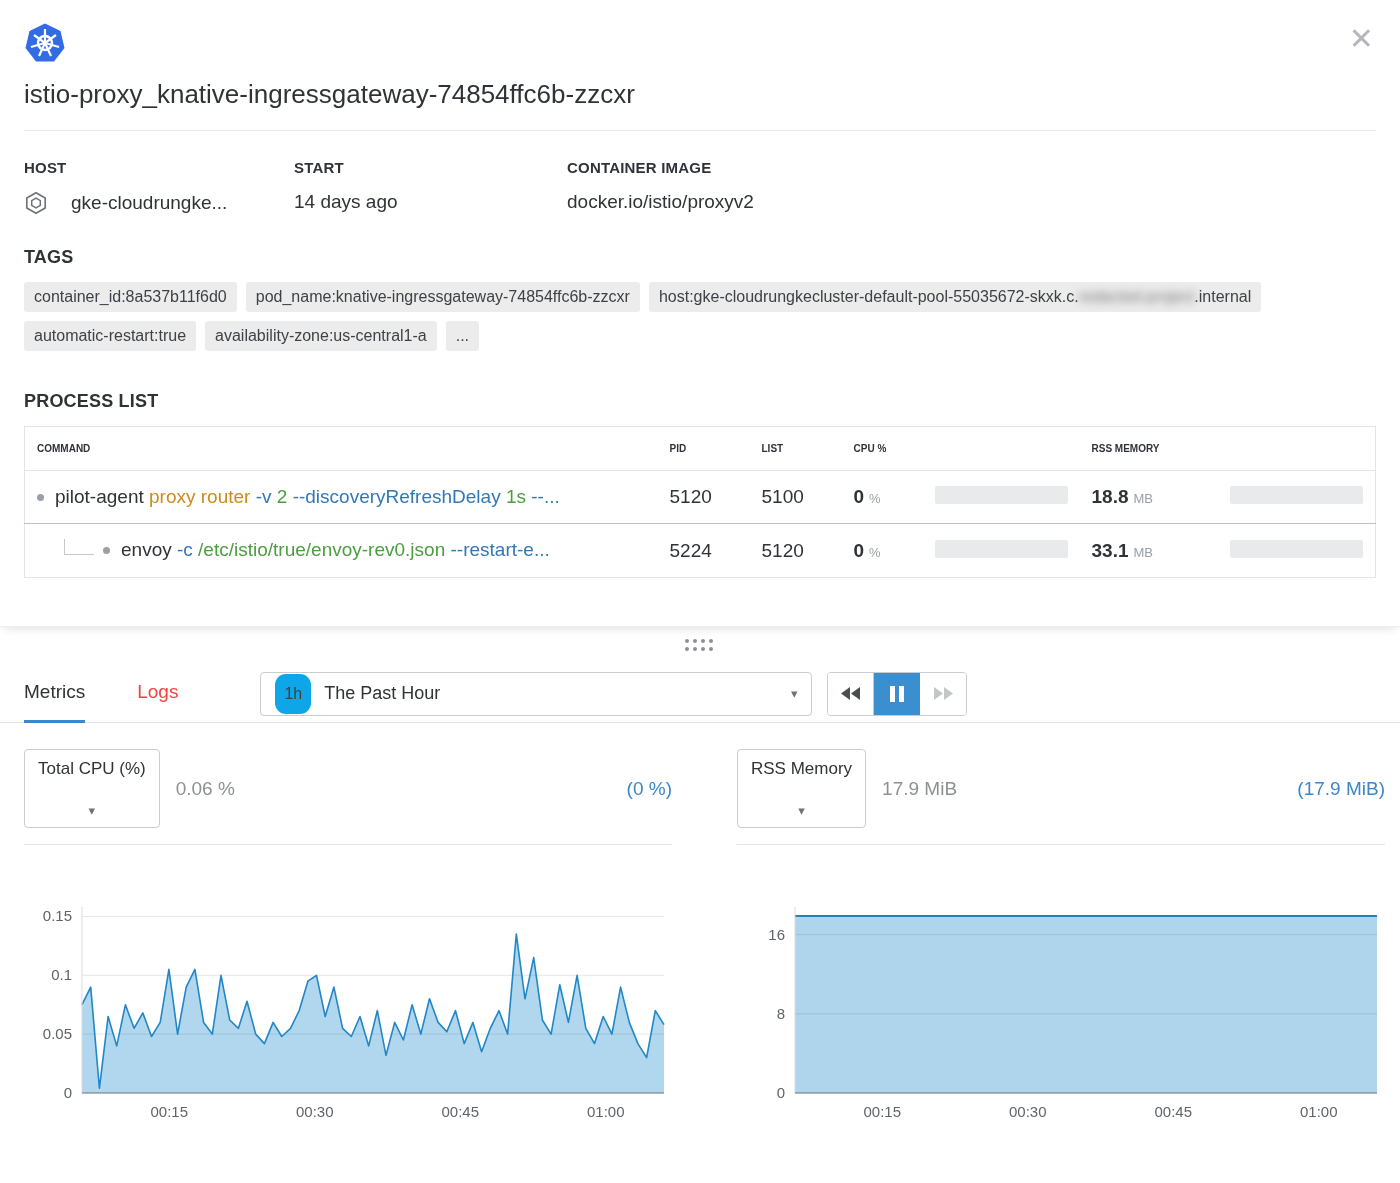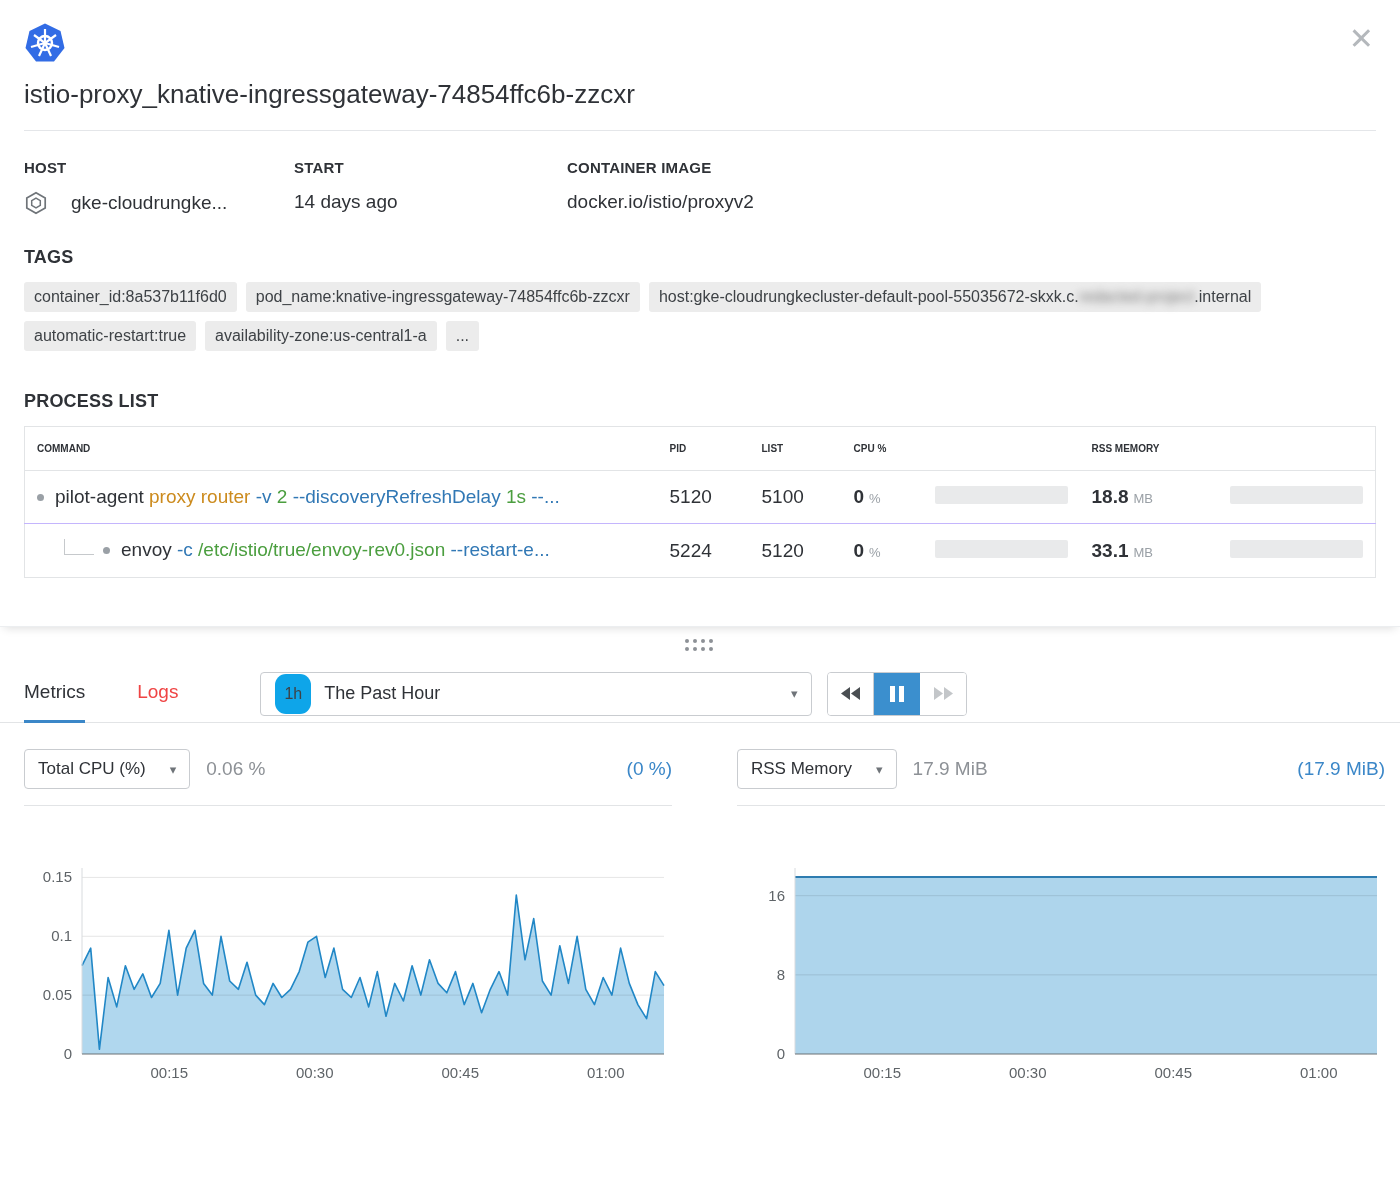--- a/index.html
+++ b/index.html
@@ -52,21 +52,21 @@
   .caret { color:#6f7479; font-size:13px; }
   .playback { display:flex; margin-left:15px; border:1px solid #c9ccd0; border-radius:4px; overflow:hidden; height:44px; }
   .pb-btn { width:46px; display:flex; align-items:center; justify-content:center; background:#fff; border-right:1px solid #c9ccd0; cursor:pointer; }
   .pb-btn:last-child { border-right:none; }
   .pb-btn.active { background:#3b8fce; border-color:#3b8fce; }
   .pause-bars { display:flex; gap:4px; } .pause-bars i { width:5px; height:16px; background:#fff; }
 
   .charts-row { display:flex; padding:26px 24px 0; gap:65px; }
   .chart-col { width:648px; }
   .chart-header { display:flex; align-items:center; border-bottom:1px solid #e2e4e6; padding-bottom:16px; }
-  .metric-select { display:flex; align-items:center; gap:24px; border:1px solid #c9ccd0; border-radius:4px; padding:9px 13px; font-size:17px; background:#fff; cursor:pointer; color:#2f3237; }
+  .metric-select { display:flex; align-items:center; gap:24px; border:1px solid #c9ccd0; border-radius:4px; padding:9px 13px; font-size:17px; background:#fff; cursor:pointer; color:#2f3237;flex-direction:column; }
   .chart-current { color:#8d9196; font-size:19px; margin-left:16px; }
   .chart-latest { margin-left:auto; color:#3b87c8; font-size:19px; }
   svg.chart { margin-top:50px; display:block; }
   svg text { font-family:"Liberation Sans","DejaVu Sans",sans-serif; }
 </style>
 </head>
 <body>
 
 <div>
 

